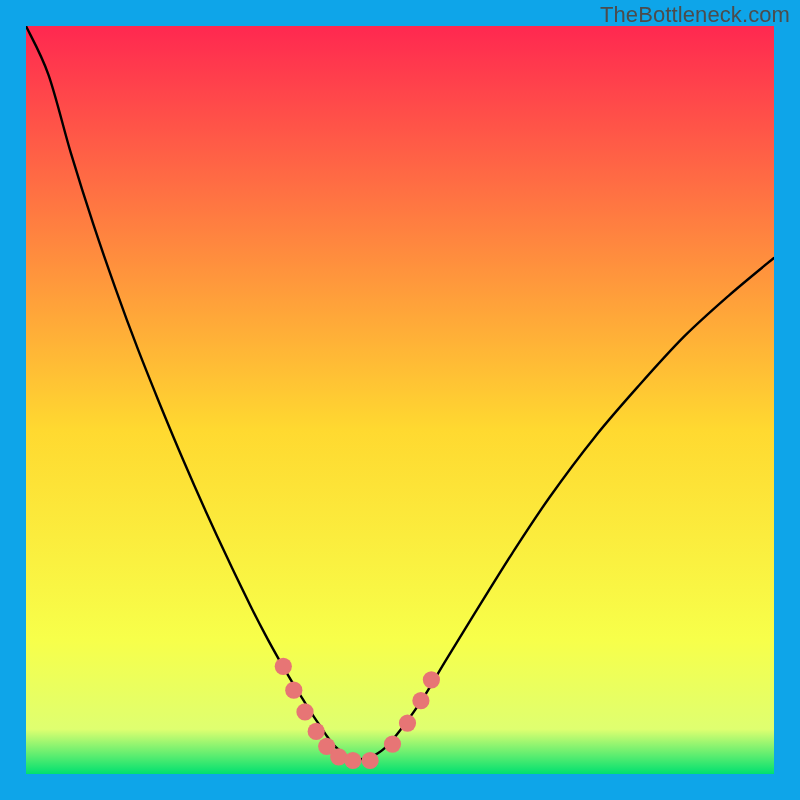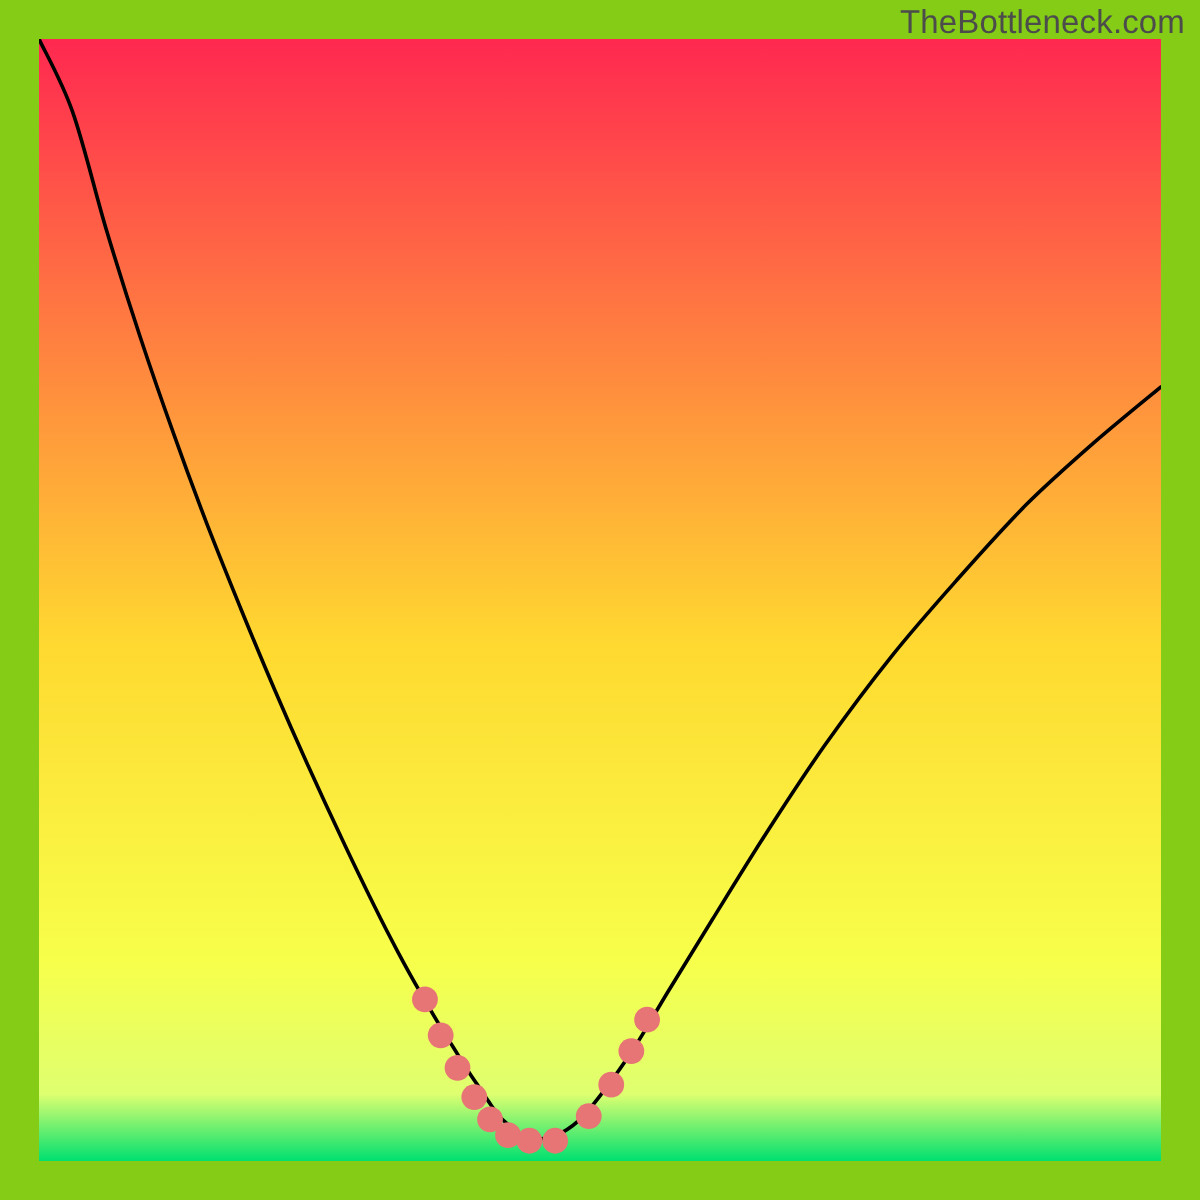--- a/index.html
+++ b/index.html
@@ -10,21 +10,21 @@
     overflow: hidden;
     background: #000;
     font-family: Arial, Helvetica, sans-serif;
   }
   .frame {
     position: absolute;
     left: 0;
     top: 0;
     width: 800px;
     height: 800px;
-    background: #84cc16;
+    background: #0ea5e9;
   }
   .plot {
     position: absolute;
     left: 26px;
     top: 26px;
     width: 748px;
     height: 748px;
   }
   .watermark {
     position: absolute;

